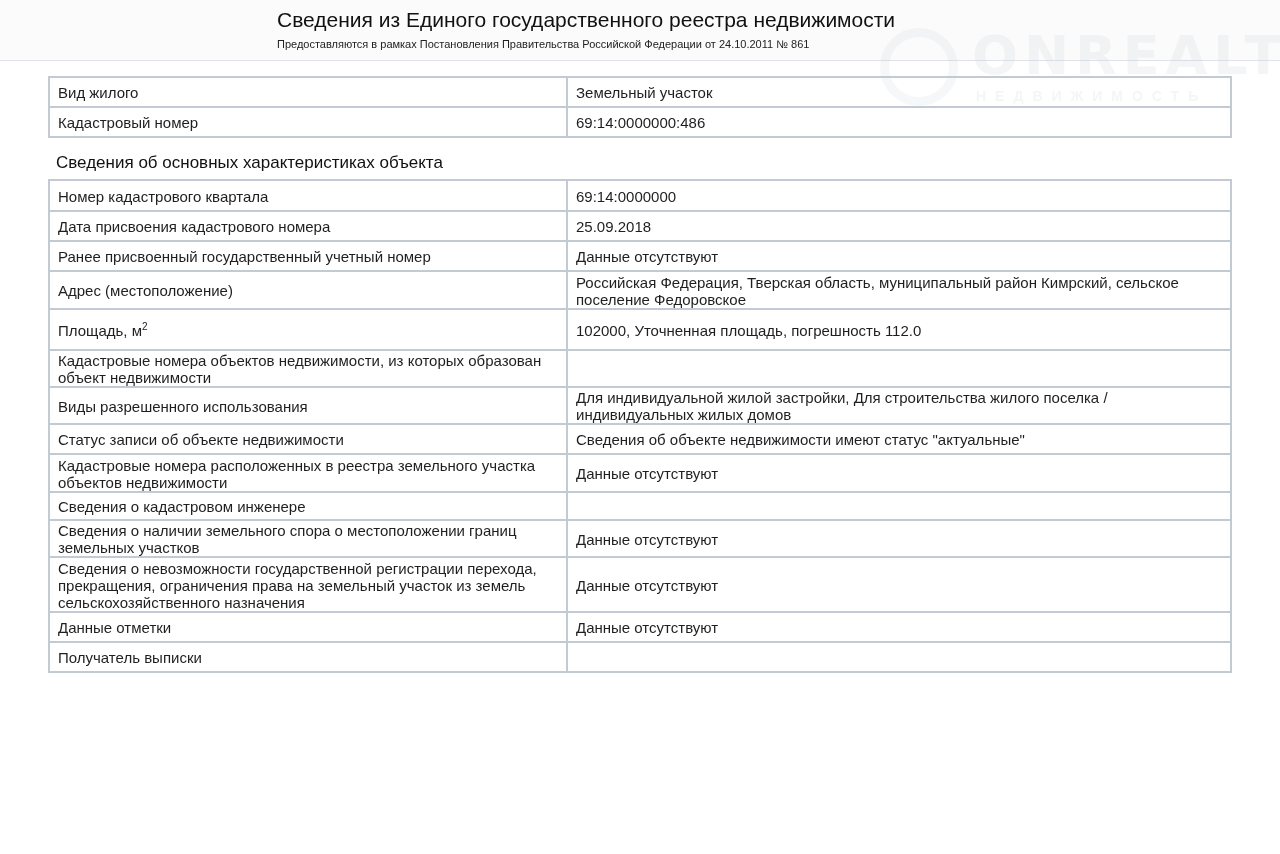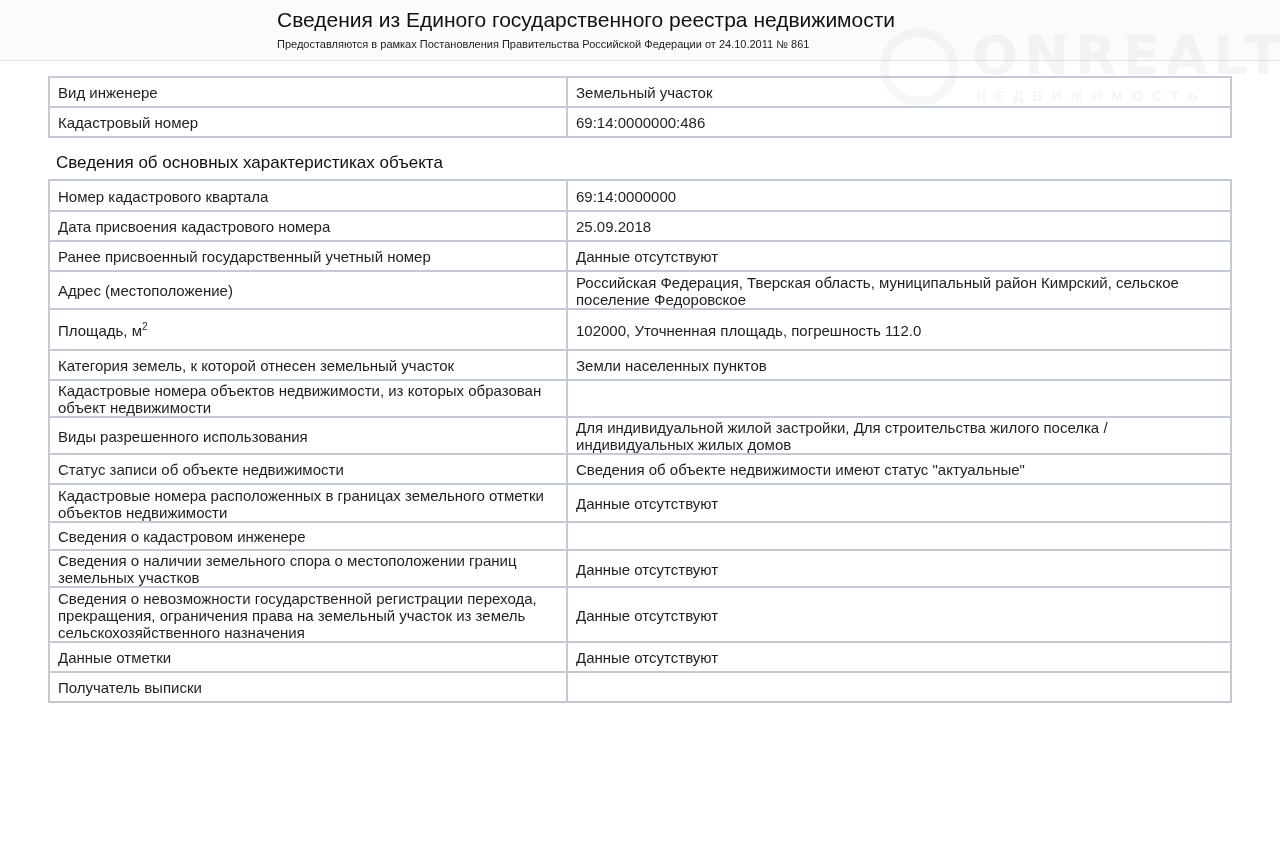--- a/index.html
+++ b/index.html
@@ -77,21 +77,21 @@
   <div class="wm-brand">ONREALT</div>
   <div class="wm-sub">НЕДВИЖИМОСТЬ</div>
 </div>
 
 <div class="title">Сведения из Единого государственного реестра недвижимости</div>
 <div class="subtitle">Предоставляются в рамках Постановления Правительства Российской Федерации от 24.10.2011 № 861</div>
 
 <table class="info" id="t1">
   <tbody>
       <tr>
-    <td class="label">Вид инженере</td>
+    <td class="label">Вид жилого</td>
     <td>Земельный участок</td>
   </tr>
   <tr>
     <td class="label">Кадастровый номер</td>
     <td>69:14:0000000:486</td>
   </tr>
 </tbody>
   </table>
 
 <div class="section-heading">Сведения об основных характеристиках объекта</div>
@@ -111,38 +111,34 @@
     <td>Данные отсутствуют</td>
   </tr>
   <tr style="height:38px">
     <td class="label">Адрес (местоположение)</td>
     <td>Российская Федерация, Тверская область, муниципальный район Кимрский, сельское поселение Федоровское</td>
   </tr>
   <tr style="height:41px">
     <td class="label"><span>Площадь, м</span><sup>2</sup></td>
     <td>102000, Уточненная площадь, погрешность 112.0</td>
   </tr>
-  <tr style="height:30px">
-    <td class="label">Категория земель, к которой отнесен земельный участок</td>
-    <td>Земли населенных пунктов</td>
-  </tr>
   <tr style="height:37px">
     <td class="label">Кадастровые номера объектов недвижимости, из которых образован объект недвижимости</td>
     <td></td>
   </tr>
   <tr style="height:37px">
     <td class="label">Виды разрешенного использования</td>
     <td>Для индивидуальной жилой застройки, Для строительства жилого поселка /индивидуальных жилых домов</td>
   </tr>
   <tr style="height:30px">
     <td class="label">Статус записи об объекте недвижимости</td>
     <td>Сведения об объекте недвижимости имеют статус "актуальные"</td>
   </tr>
   <tr style="height:38px">
-    <td class="label">Кадастровые номера расположенных в границах земельного отметки объектов недвижимости</td>
+    <td class="label">Кадастровые номера расположенных в реестра земельного участка объектов недвижимости</td>
     <td>Данные отсутствуют</td>
   </tr>
   <tr style="height:28px">
     <td class="label">Сведения о кадастровом инженере</td>
     <td></td>
   </tr>
   <tr style="height:37px">
     <td class="label">Сведения о наличии земельного спора о местоположении границ земельных участков</td>
     <td>Данные отсутствуют</td>
   </tr>

